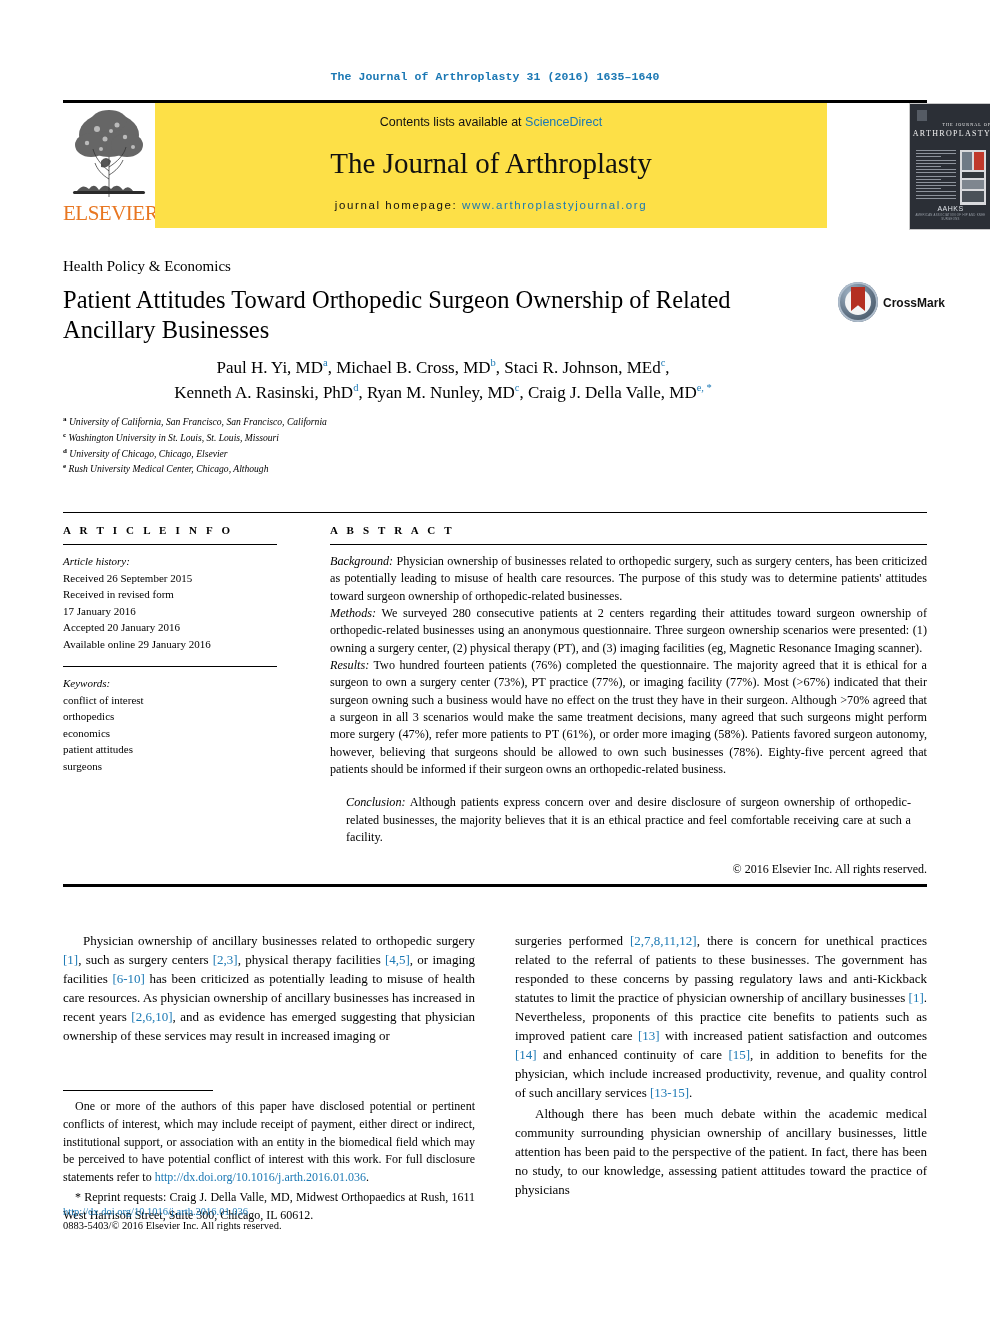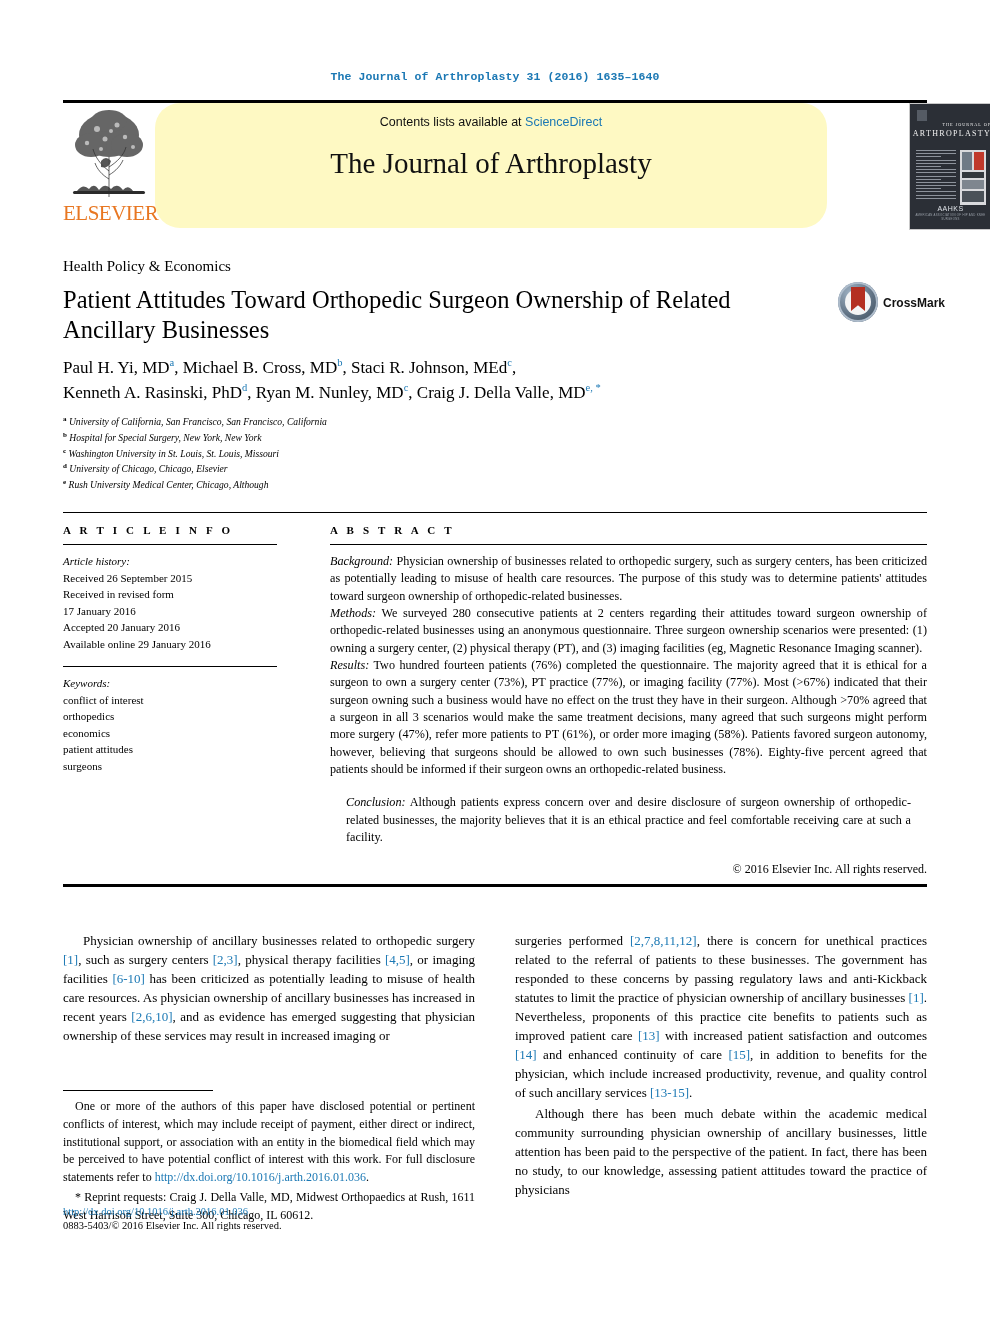--- a/index.html
+++ b/index.html
@@ -66,22 +66,21 @@
     font-family: "Liberation Serif", serif;
     font-size: 21px;
     letter-spacing: -0.5px;
     color: #e87722;
     font-weight: 400;
   }
   .mast-center {
     position: absolute;
     left: 92px; top: 0;
     width: 672px; height: 125px;
-    background: #fef9c3;
-    border-radius: 25px;
+    background: #fde047;
   }
   .contents-line {
     position: absolute;
     left: 0; top: 12px; width: 672px;
     text-align: center;
     font-family: "Liberation Sans", sans-serif;
     font-size: 12.5px;
     color: #111;
   }
   .sd-link { color: #1b78b4; }
@@ -208,20 +207,21 @@
   }
 
   
   .authors {
     position: absolute;
     left: 63px; top: 355px;
     width: 760px;
     font-family: "Liberation Serif", serif;
     font-size: 17px;
     line-height: 1.45;
+    text-align: center;
   }
   .authors sup { color: #1b78b4; font-size: 10.5px; }
   .authors sup.star { color: #1b78b4; }
 
   .affils {
     position: absolute;
     left: 63px; top: 414px;
     width: 600px;
     font-family: "Liberation Serif", serif;
     font-style: italic;
@@ -389,20 +389,23 @@
         </svg>
       </div>
       <div class="els-word">ELSEVIER</div>
     </div>
 
     <div class="mast-center">
       <div class="contents-line">
         <span>Contents lists available at </span><span class="sd-link">ScienceDirect</span>
       </div>
       <div class="journal-title">The Journal of Arthroplasty</div>
+      <div class="homepage-line">
+        <span>journal homepage: </span><span class="url">www.arthroplastyjournal.org</span>
+      </div>
     </div>
 
     <div class="cover">
       <div class="cover-mark"></div>
       <div class="cover-hdr">
         <span class="small">THE JOURNAL OF</span>
         <span class="big">ARTHROPLASTY</span>
       </div>
       <div class="cover-textcol">
         <i></i>
@@ -451,21 +454,20 @@
     <span>Paul H. Yi, MD</span><sup>a</sup>,
     <span>Michael B. Cross, MD</span><sup>b</sup>,
     <span>Staci R. Johnson, MEd</span><sup>c</sup>,<br>
     <span>Kenneth A. Rasinski, PhD</span><sup>d</sup>,
     <span>Ryan M. Nunley, MD</span><sup>c</sup>,
     <span>Craig J. Della Valle, MD</span><sup class="star">e, *</sup>
   </div>
 
   <div class="affils">
     <div><sup>a</sup> <span>University of California, San Francisco, San Francisco, California</span></div>
-    <div><sup>b</sup> <span>Hospital for Special Surgery, New York, New York</span></div>
     <div><sup>c</sup> <span>Washington University in St. Louis, St. Louis, Missouri</span></div>
     <div><sup>d</sup> <span>University of Chicago, Chicago, Elsevier</span></div>
     <div><sup>e</sup> <span>Rush University Medical Center, Chicago, Although</span></div>
   </div>
 
   <div class="band-rule-top"></div>
   <div class="band-rule-bottom"></div>
 
   <div class="info-col">
     <div class="smallcaps-head">A R T I C L E   I N F O</div>

